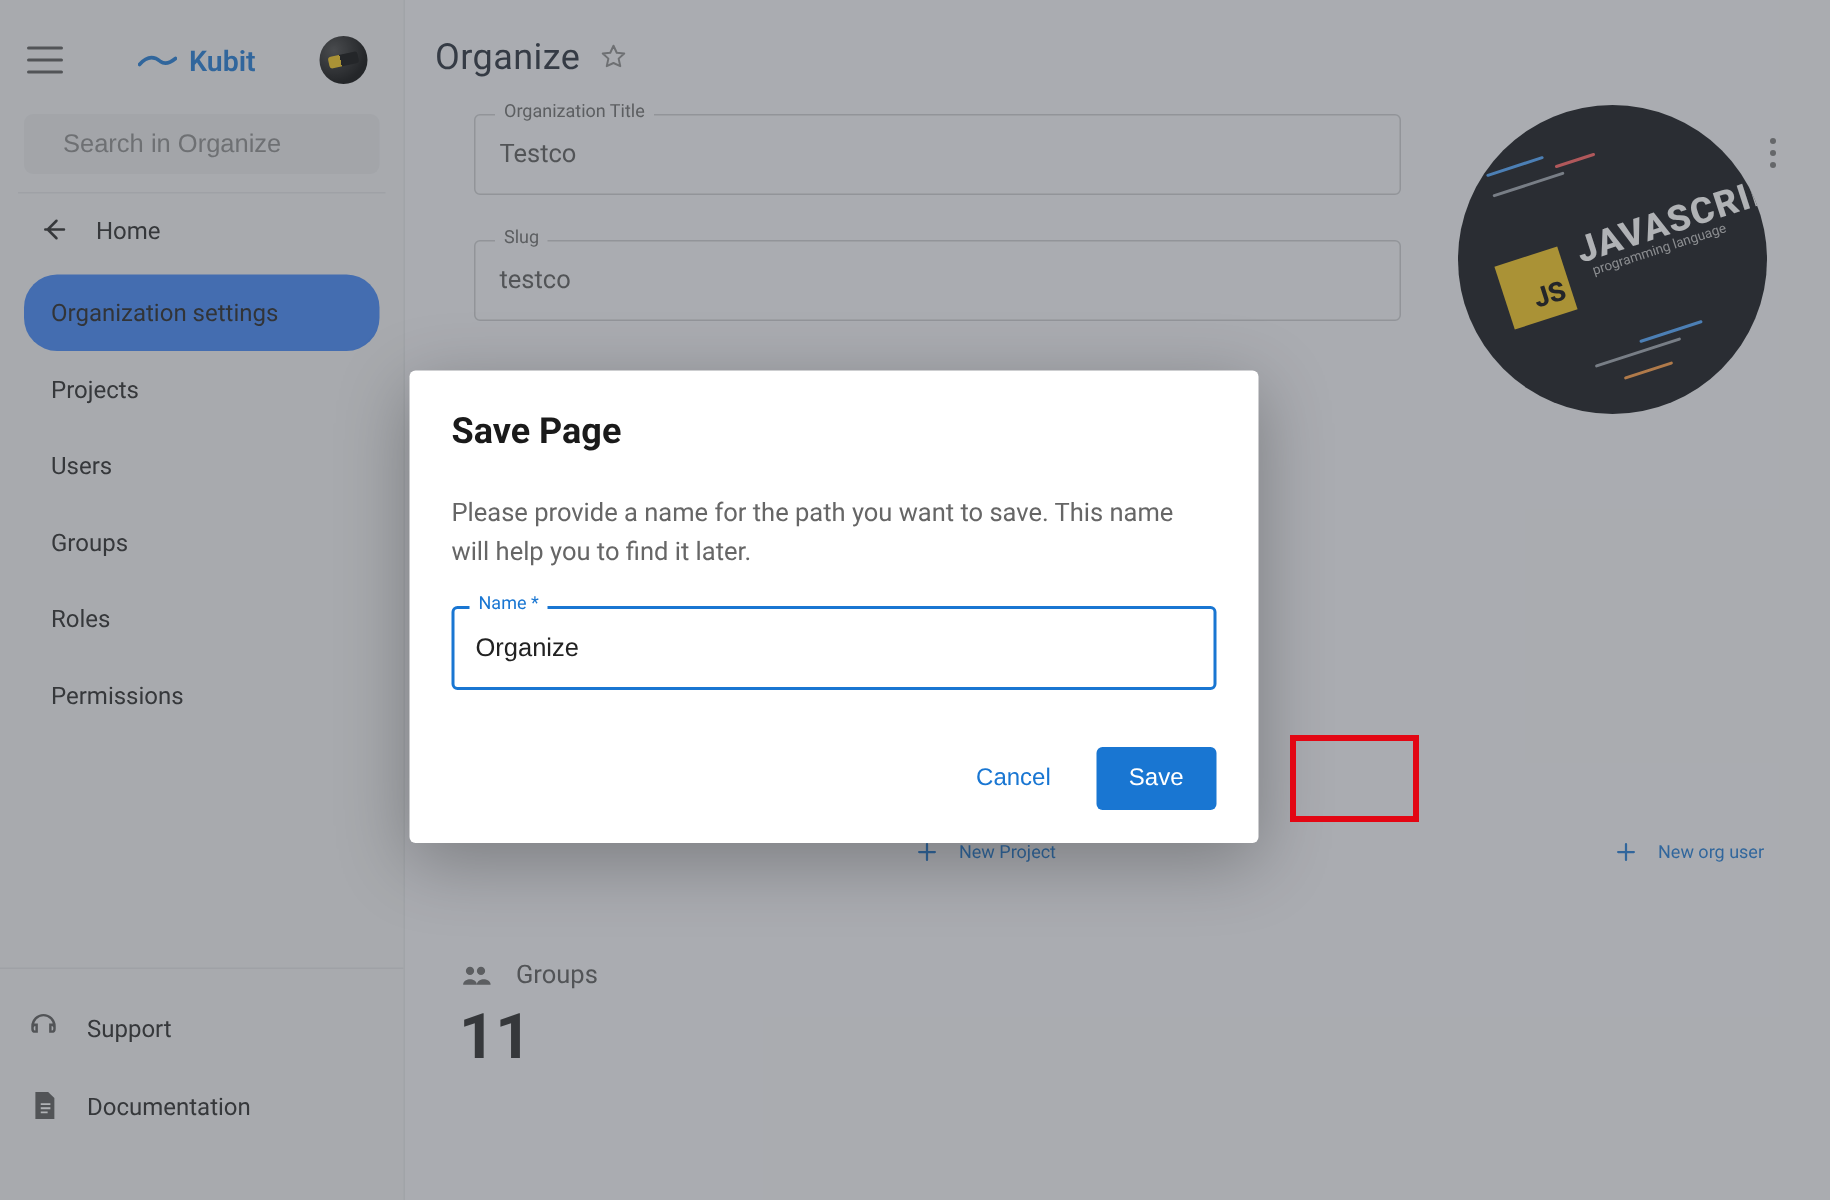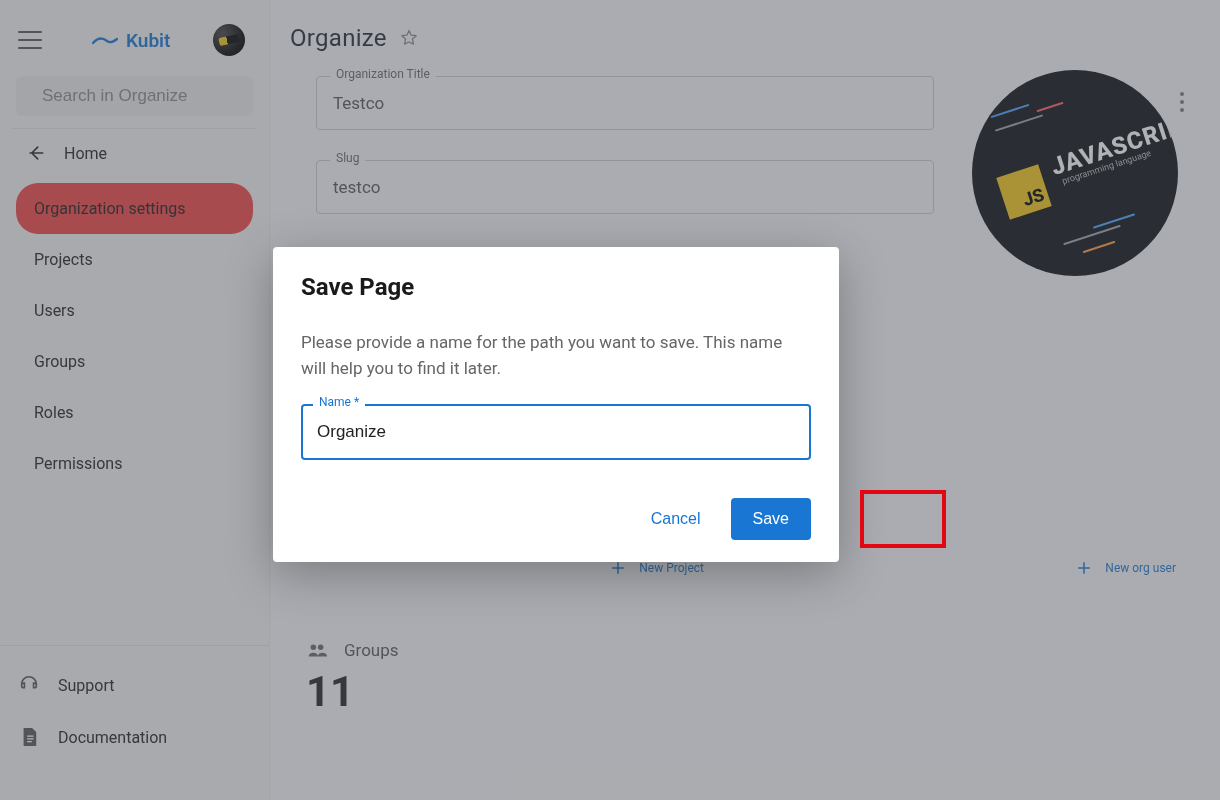--- a/index.html
+++ b/index.html
@@ -13,21 +13,21 @@
   .brand svg { fill: #1976d2; }
   .avatar { width: 32px; height: 32px; border-radius: 50%; background: radial-gradient(circle at 30% 30%, #444 0, #000 70%); margin-left: auto; display:flex;align-items:center;justify-content:center;}
   .avatar-inner{width:20px;height:8px;background:linear-gradient(90deg,#f5c518,#f5c518 40%,#000 40%);transform:rotate(-12deg);border-radius:2px;}
   .searchwrap { margin: 4px 16px 12px; background: #e7e8ea; border-radius: 6px; display: flex; align-items: center; padding: 10px 14px; gap: 12px; }
   .searchwrap input { flex: 1; border: none; background: transparent; font-size: 17px; color: #15803d; outline: none; }
   .searchwrap input::placeholder { color: #888; }
   .divider-thin { height: 1px; background: #e0e1e3; margin: 0 12px; }
   .backhome { display: flex; align-items: center; gap: 18px; padding: 14px 24px 14px 26px; font-size: 16px; color: #222; cursor:pointer;text-align:right; }
   .nav { padding: 6px 16px; display:flex; flex-direction:column; gap:0; }
   .nav-item { padding: 16px 18px; border-radius: 22px; font-size: 16px; color: #222; cursor:pointer; }
-  .nav-item.active { background: #ef4444; color: #1a1a1a; }
+  .nav-item.active { background: #3b82f6; color: #1a1a1a; }
   .sb-bottom { margin-top: auto; padding: 8px 0 40px; display:flex;flex-direction:column;gap:6px;justify-content:center;}
   .sb-bottom .divider-thin { margin: 0 0 10px; }
   .sb-bitem { display:flex;align-items:center;gap:18px;padding:12px 18px;font-size:16px;color:#222;cursor:pointer;}
   
   .main { position: absolute; left: 270px; top: 0; right: 0; height: 100%; overflow: hidden; }
   .page-head { display:flex;align-items:center;gap:12px;padding:24px 20px 18px; }
   .page-head h1 { font-size: 24px; font-weight: 400; letter-spacing: .3px; }
   .content { padding: 0 18px; display:flex; gap:20px; }
   .left-col { flex:1; }
   .card-outline { position:relative; margin-bottom:30px;}

